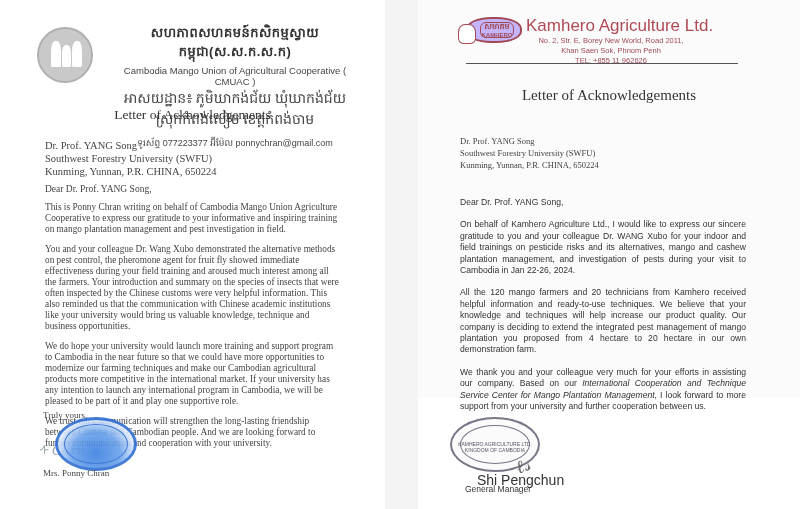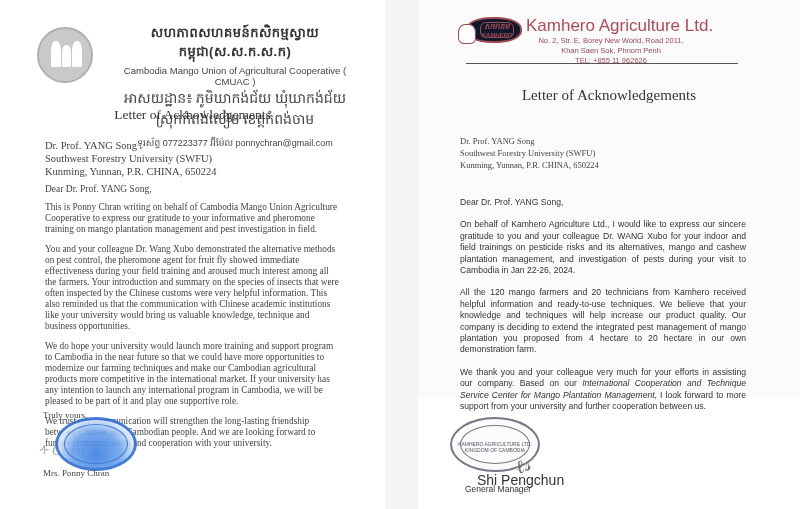--- a/index.html
+++ b/index.html
@@ -24,21 +24,21 @@
   .l-body { position:absolute; left:45px; top:202px; width:295px; font-size:9.3px; line-height:11px; color:#444; }
   .l-body p { margin:0 0 9px 0; }
   .l-close { position:absolute; left:43px; top:410px; font-size:9px; color:#444; }
   .l-sig-name { position:absolute; left:43px; top:468px; font-size:9px; color:#444; }
   .l-sig-title { position:absolute; left:43px; top:479px; font-size:9px; color:#444; }
   .stamp-blue { position:absolute; left:55px; top:417px; width:82px; height:54px; border-radius:50%; border:3px solid #2f6fd4; box-sizing:border-box; background:radial-gradient(ellipse at 50% 70%, #3a7fe0 0%, #6aa2ec 45%, #e8f0fd 75%); opacity:0.9; }
   .stamp-blue .ring { position:absolute; left:6px; top:4px; right:6px; bottom:4px; border-radius:50%; border:1.5px solid #2f6fd4; }
   .scribble { position:absolute; left:38px; top:436px; font-family:"DejaVu Serif", serif; font-style:italic; font-size:13px; color:#9aa; }
 
   
-  .kh-logo { position:absolute; left:48px; top:17px; width:56px; height:26px; border:2px solid #a04a55; border-radius:45%; box-sizing:border-box; background:#0f172a;font-style:italic; }
+  .kh-logo { position:absolute; left:48px; top:17px; width:56px; height:26px; border:2px solid #a04a55; border-radius:45%; box-sizing:border-box; background:#c4b5fd; }
   .kh-logo .inner { position:absolute; left:12px; top:3px; right:6px; bottom:3px; border:1.5px solid #a04a55; border-radius:6px; font-size:6px; color:#a04a55; text-align:center; font-family:"Liberation Sans", sans-serif; font-weight:bold; line-height:8px; }
   .kh-thumb { position:absolute; left:40px; top:24px; width:16px; height:18px; border:1.5px solid #a04a55; border-radius:40% 40% 30% 30%; background:#fff; }
   .kh-name { position:absolute; left:108px; top:16px; font-family:"Liberation Sans", sans-serif; font-size:17px; color:#b04a55; }
   .kh-addr { position:absolute; left:118px; top:36px; width:150px; text-align:center; font-family:"Liberation Sans", sans-serif; font-size:7.5px; line-height:10px; color:#a04a55; }
   .kh-rule { position:absolute; left:48px; top:63px; width:272px; height:1px; background:#555; }
 
   .r-title { position:absolute; left:0; width:382px; top:87px; text-align:center; font-size:15px; color:#333; }
   .r-addr { position:absolute; left:42px; top:135px; font-size:8.5px; line-height:12px; color:#444; }
   .r-body { position:absolute; left:42px; top:197px; width:286px; font-family:"Liberation Sans", sans-serif; font-size:8.6px; line-height:11.4px; color:#333; text-align:justify; }
   .r-body p { margin:0 0 11px 0; }
@@ -68,21 +68,21 @@
   </div>
 
   <div class="l-title">Letter of Acknowledgements</div>
   <div class="l-addr">
     <div>Dr. Prof. YANG Song</div>
     <div>Southwest Forestry University (SWFU)</div>
     <div>Kunming, Yunnan, P.R. CHINA, 650224</div>
   </div>
   <div class="l-dear">Dear Dr. Prof. YANG Song,</div>
   <div class="l-body">
-    <p>This is Ponny Chran writing on behalf of Cambodia Mango Union Agriculture Cooperative to express our gratitude to your informative and pheromone training on mango plantation management and pest investigation in field.</p>
+    <p>This is Ponny Chran writing on behalf of Cambodia Mango Union Agriculture Cooperative to express our gratitude to your informative and inspiring training on mango plantation management and pest investigation in field.</p>
     <p>You and your colleague Dr. Wang Xubo demonstrated the alternative methods on pest control, the pheromone agent for fruit fly showed immediate effectiveness during your field training and aroused much interest among all the farmers. Your introduction and summary on the species of insects that were often inspected by the Chinese customs were very helpful information. This also reminded us that the communication with Chinese academic institutions like your university would bring us valuable knowledge, technique and business opportunities.</p>
     <p>We do hope your university would launch more training and support program to Cambodia in the near future so that we could have more opportunities to modernize our farming techniques and make our Cambodian agricultural products more competitive in the international market. If your university has any intention to launch any international program in Cambodia, we will be pleased to be part of it and play one supportive role.</p>
     <p>We trust our communication will strengthen the long-lasting friendship between Chinese and Cambodian people. And we are looking forward to further communication and cooperation with your university.</p>
   </div>
   <div class="l-close">Truly yours,</div>
   <div class="scribble">ᠰ Chrn</div>
   <div class="stamp-blue">
       <div class="ring"></div>
     </div>
   <div class="l-sig-name">Mrs. Ponny Chran</div>

